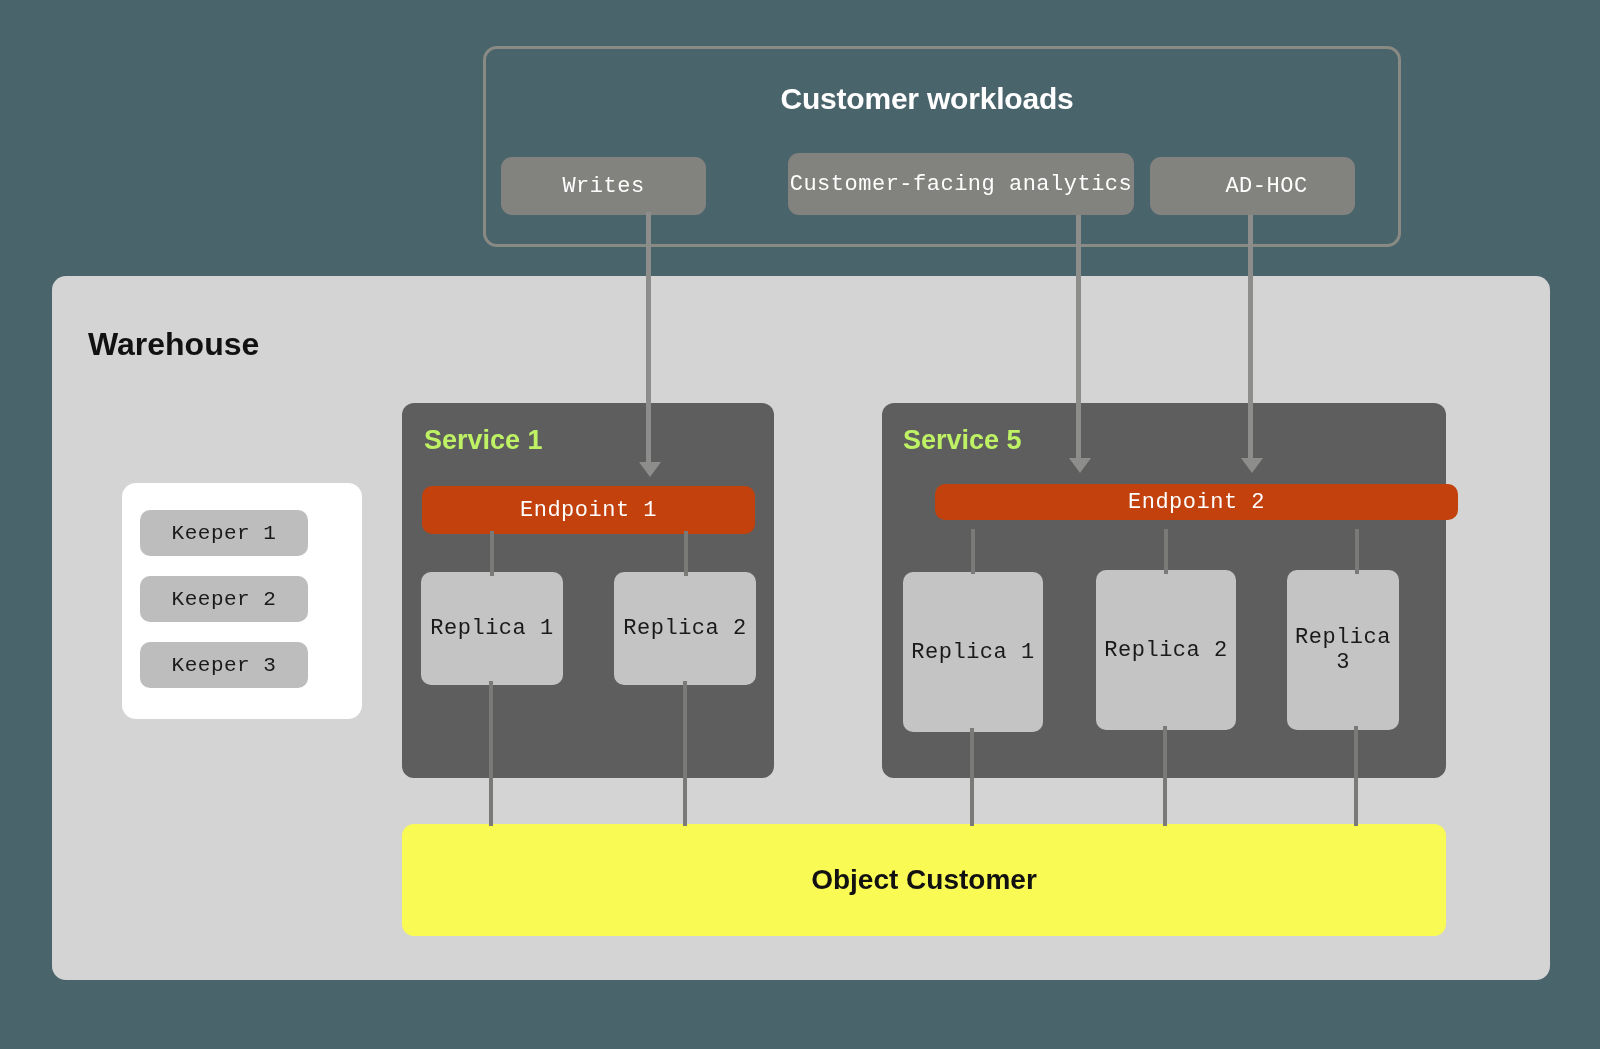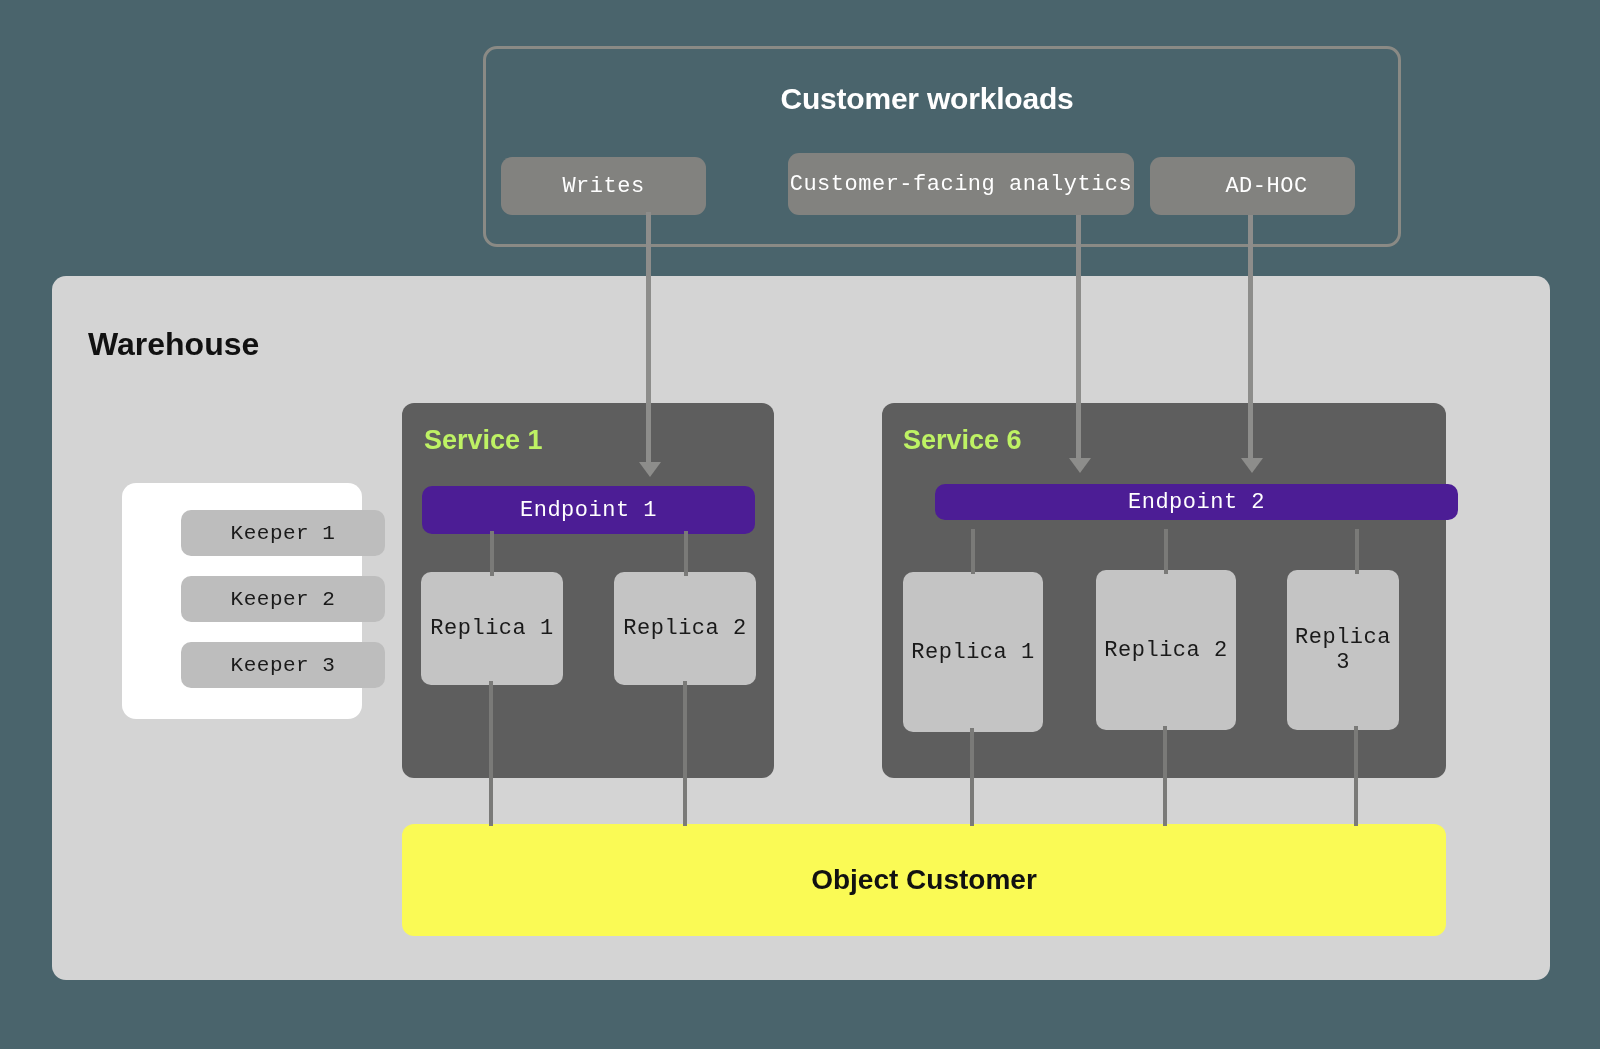--- a/index.html
+++ b/index.html
@@ -70,26 +70,25 @@
   }
 
   
   #keeper-group {
     left: 122px; top: 483px; width: 240px; height: 236px;
     background: #ffffff;
     border-radius: 14px;
   }
   .keeper-chip {
     left: 140px;
-    width: 204px; height: 46px;
+    width: 168px; height: 46px;
     background: #bdbdbd;
     border-radius: 10px;
     color: #1a1a1a;
     font-size: 21px;
-    margin-left: 41px;
   }
   #keeper-1 { top: 510px; }
   #keeper-2 { top: 576px; }
   #keeper-3 { top: 642px; }
 
   
   .service {
     background: #5e5e5e;
     border-radius: 12px;
   }
@@ -99,21 +98,21 @@
   .service-title {
     color: #bef264;
     font-size: 27px;
     font-weight: bold;
     display: flex; align-items: center; justify-content: flex-start;
   }
   #service-1-title { left: 424px; top: 421px; width: 300px; height: 38px; }
   #service-2-title { left: 903px; top: 421px; width: 300px; height: 38px; }
 
   .endpoint {
-    background: #4c1d95;
+    background: #c2410c;
     border-radius: 10px;
     color: #ffffff;
     font-size: 22px;
   }
   #endpoint-1 { left: 422px; top: 486px; width: 333px; height: 48px; }
   #endpoint-2 { left: 935px; top: 484px; width: 523px; height: 36px; }
 
   .replica {
     background: #c4c4c4;
     border-radius: 10px;
@@ -204,21 +203,21 @@
 
   <div class="box service" id="service-1"></div>
   <div class="box service-title" id="service-1-title">Service 1</div>
 
   <div class="box center-txt mono endpoint" id="endpoint-1">Endpoint 1</div>
 
   <div class="box center-txt mono replica" id="s1-replica-1">Replica 1</div>
   <div class="box center-txt mono replica" id="s1-replica-2">Replica 2</div>
 
   <div class="box service" id="service-2"></div>
-  <div class="box service-title" id="service-2-title">Service 6</div>
+  <div class="box service-title" id="service-2-title">Service 5</div>
 
   <div class="box center-txt mono endpoint" id="endpoint-2">Endpoint 2</div>
 
   <div class="box center-txt mono replica" id="s2-replica-1">Replica 1</div>
   <div class="box center-txt mono replica" id="s2-replica-2">Replica 2</div>
   <div class="box center-txt mono replica" id="s2-replica-3">Replica 3</div>
 
   <div class="box center-txt" id="object-storage">Object Customer</div>
 
   <div class="vline-light" id="arrow-writes-line"></div>

